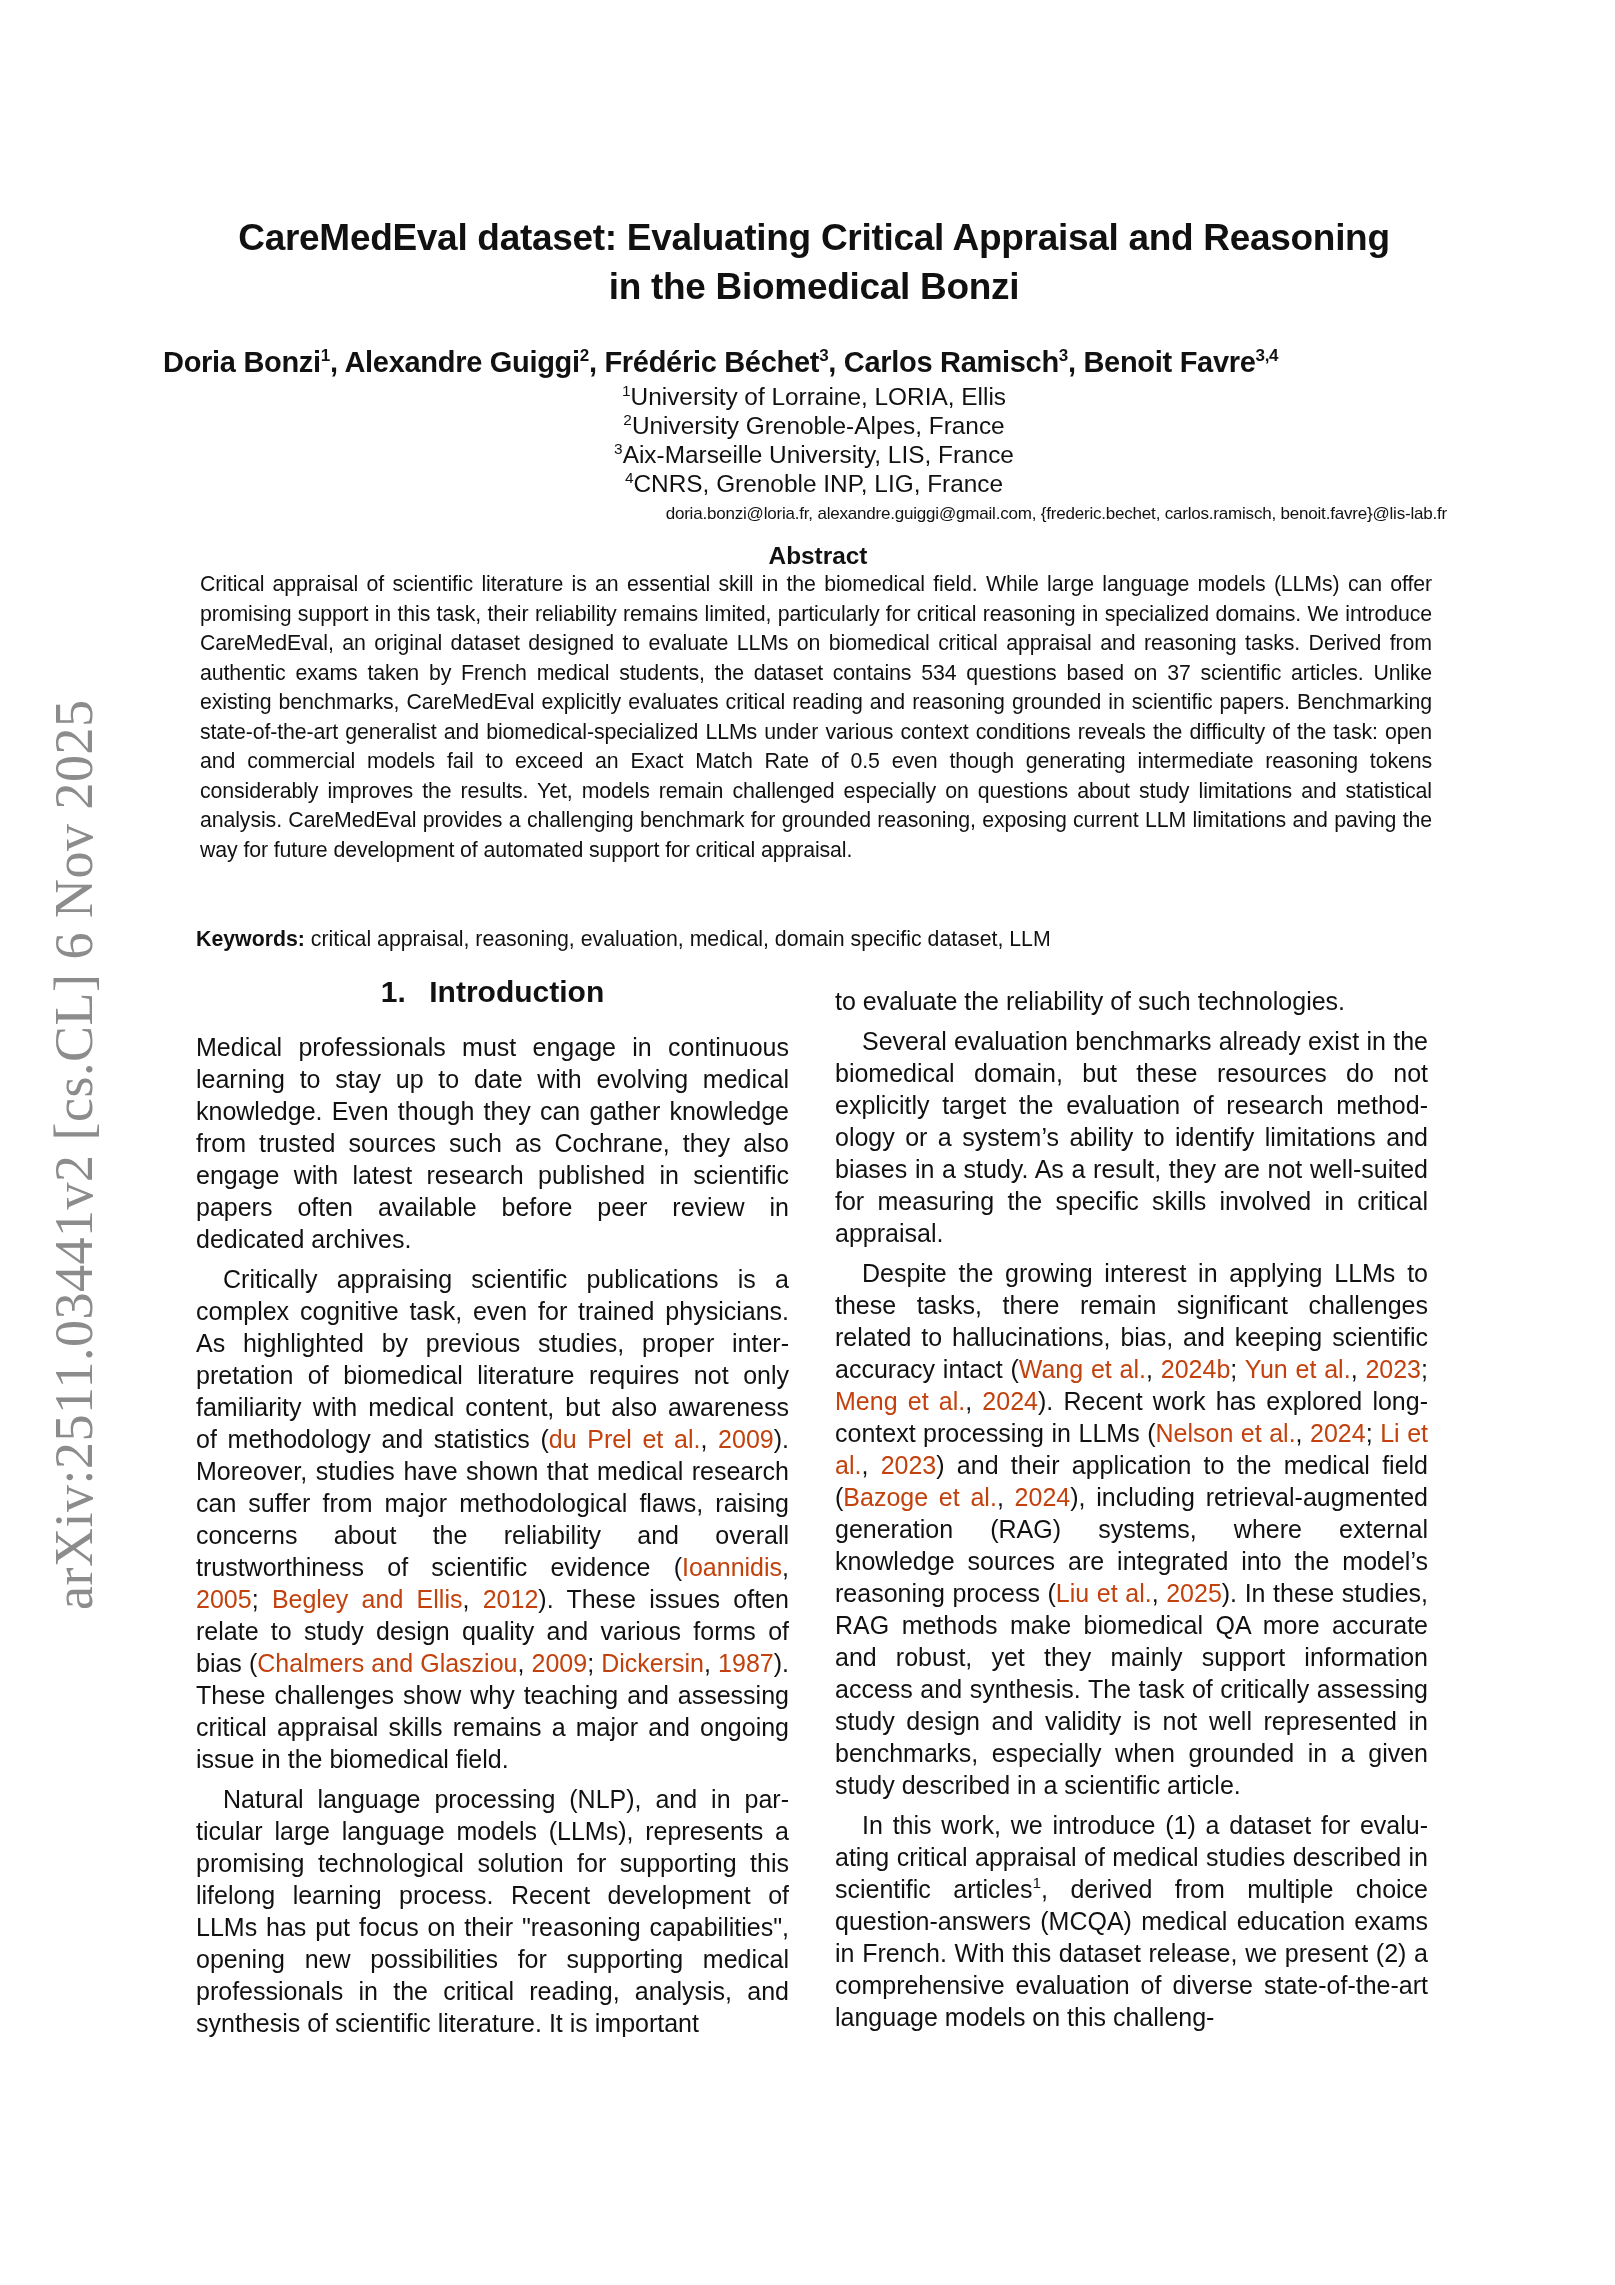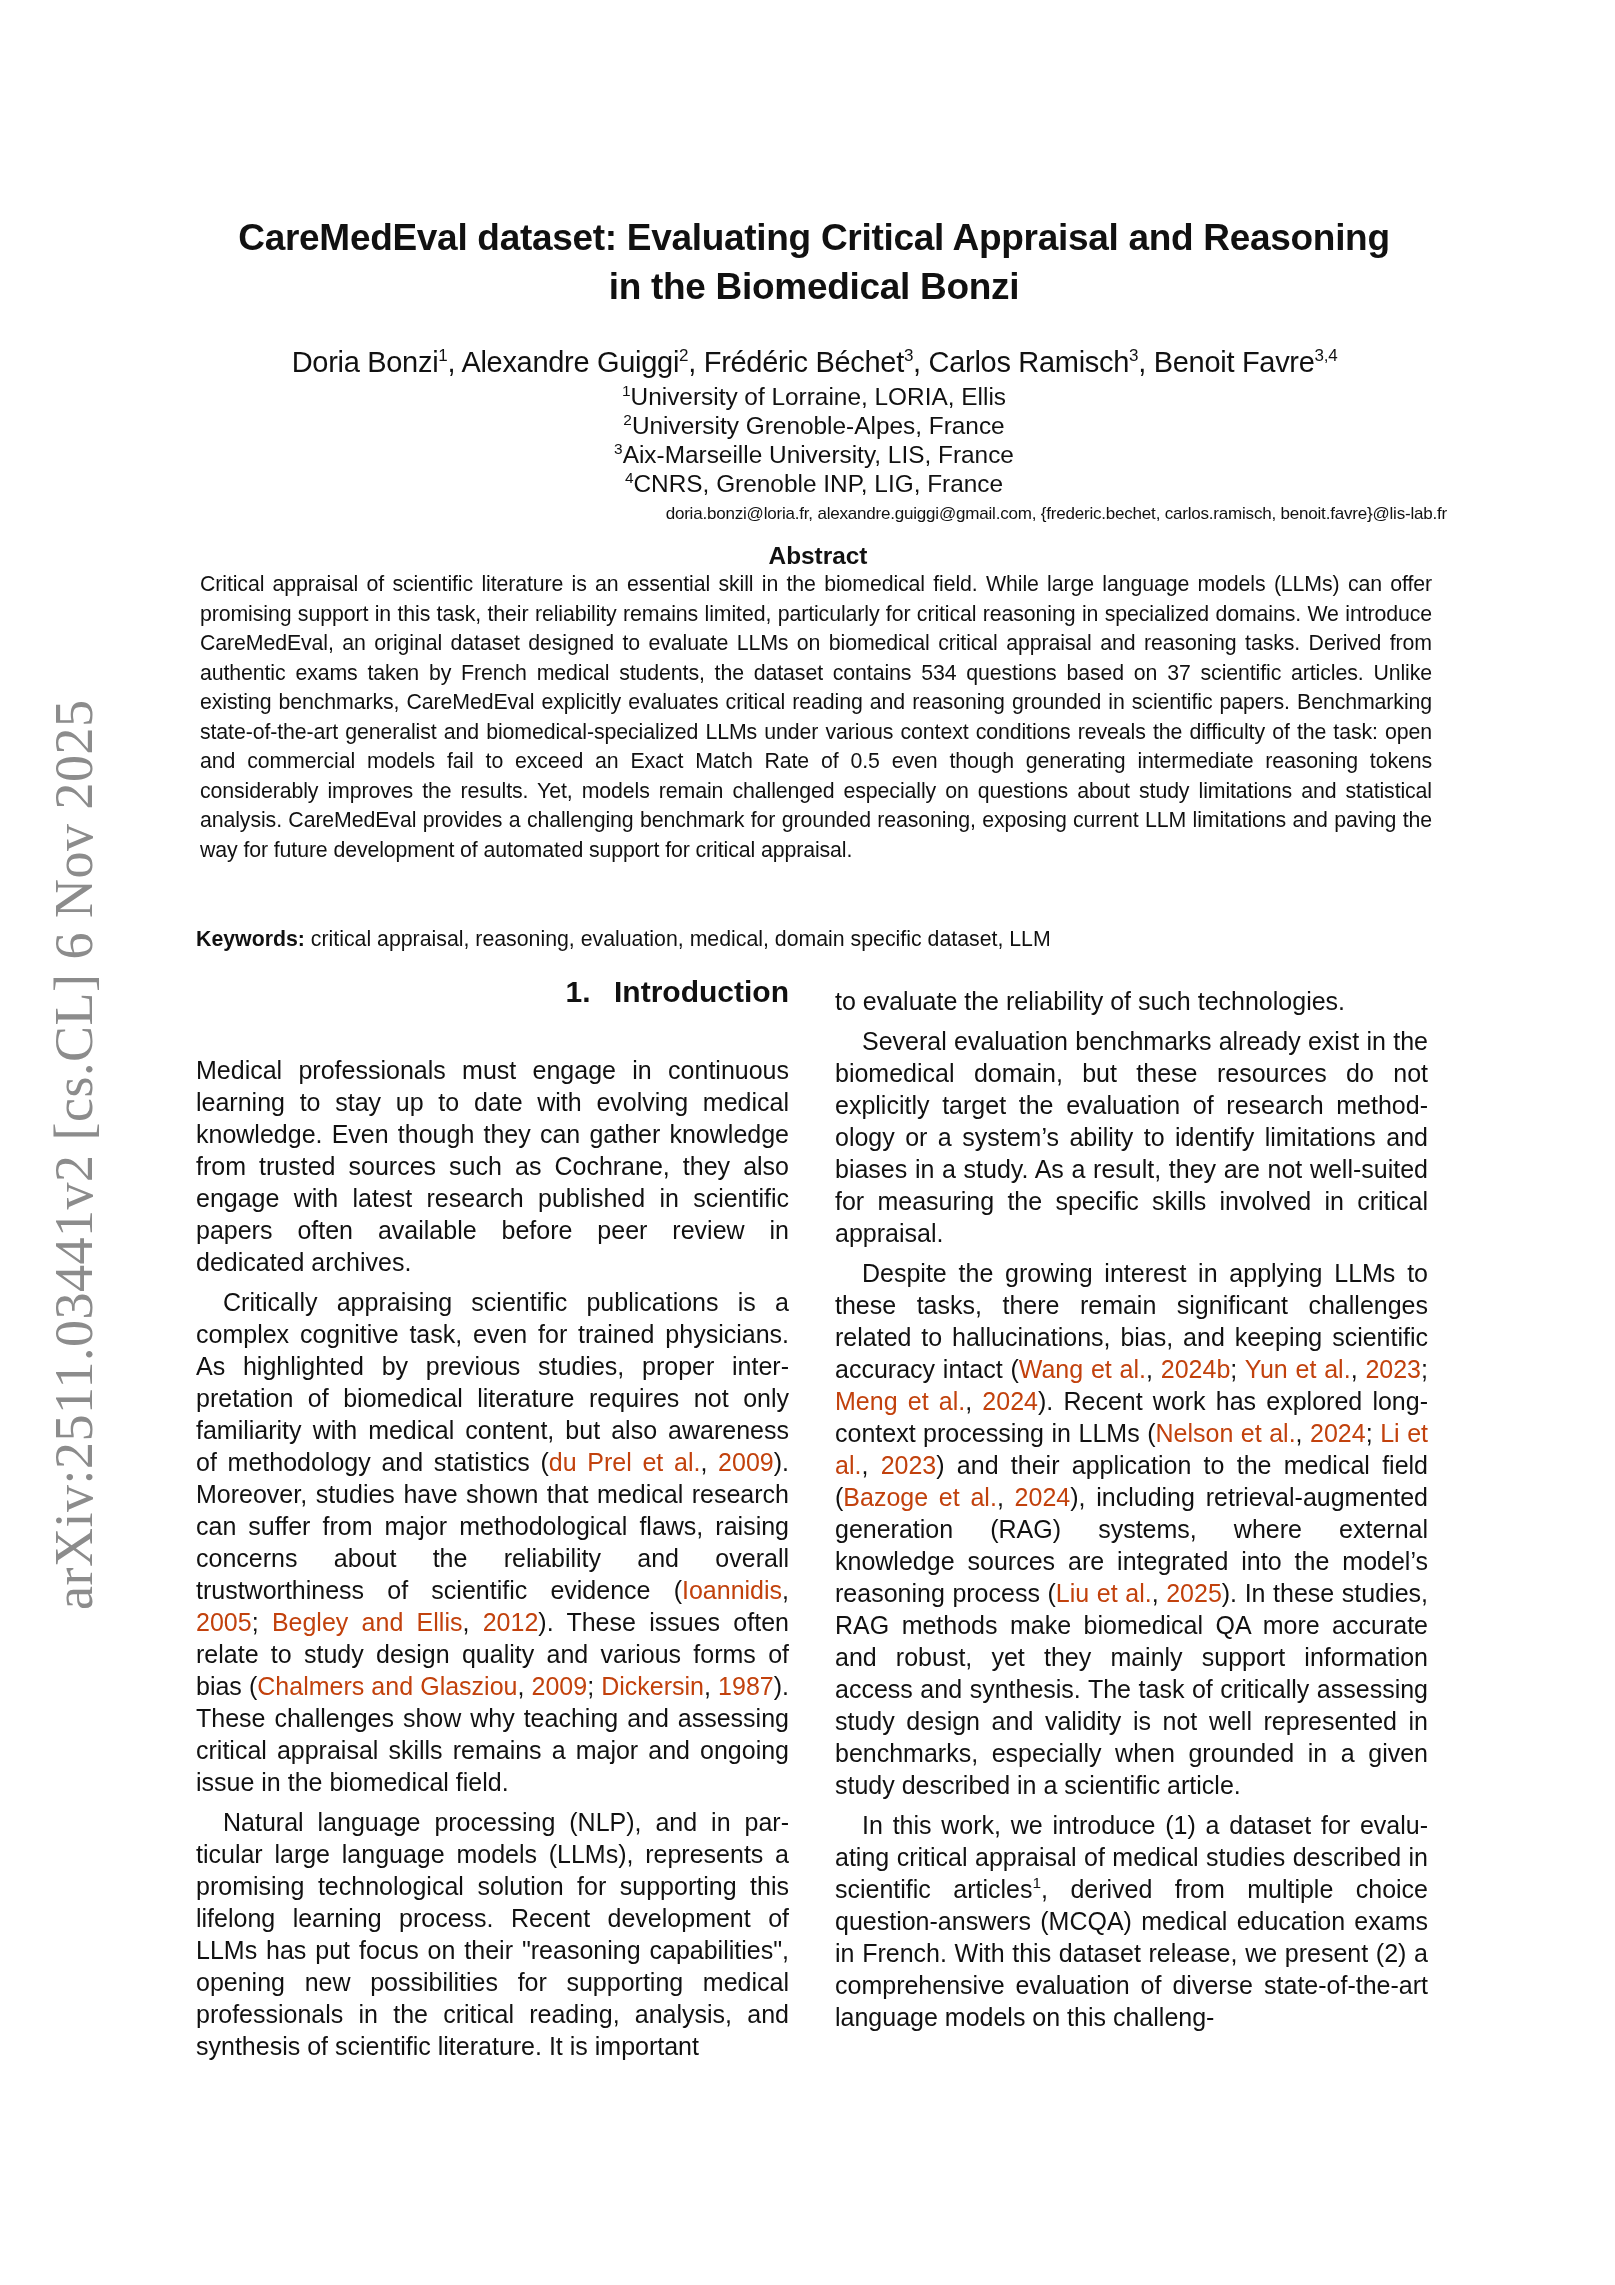--- a/index.html
+++ b/index.html
@@ -13,21 +13,21 @@
     font-family: "Liberation Serif", serif; font-size: 54px; color: #8c8c8c;
     white-space: nowrap; letter-spacing: 0.5px; line-height: 54px;
   }
   .title {
     position: absolute; left: 181px; width: 1266px; top: 213px;
     text-align: center; font-weight: bold; font-size: 37px; line-height: 49px;
     letter-spacing: -0.3px; margin: 0;
   }
   .authors {
     position: absolute; left: 163px; width: 1303px; top: 344px;
-    text-align: center; font-weight: normal; font-size: 29px; line-height: 36px;
+    font-weight: bold; font-size: 29px; line-height: 36px;
     letter-spacing: -0.3px;
   }
   .authors sup { font-size: 17px; vertical-align: 11px; line-height: 0; }
   .affils {
     position: absolute; left: 181px; width: 1266px; top: 382px;
     text-align: center; font-size: 24.4px; line-height: 29px;
   }
   .affils sup { font-size: 15.4px; vertical-align: 9px; line-height: 0; }
   .emails {
     position: absolute; left: 181px; width: 1266px; top: 499px;
@@ -47,22 +47,22 @@
     font-size: 21.3px; line-height: 29px; margin: 0;
   }
   .keywords b { font-weight: bold; }
   .col {
     position: absolute; width: 593px; font-size: 25px; line-height: 32px;
     text-align: justify; hyphens: manual;
   }
   .col-left { left: 196px; top: 974px; }
   .col-right { left: 835px; top: 985px; }
   .section-heading {
-    text-align: right; font-weight: bold; font-size: 30px; line-height: 36px;
-    margin: 0 0 44px 0;
+    text-align: center; font-weight: bold; font-size: 30px; line-height: 36px;
+    margin: 0 0 21px 0;
   }
   .section-heading .num { margin-right: 23.5px; }
   .para { margin: 0 0 8.1px 0; text-indent: 0; }
   .para.indent { text-indent: 27px; }
   a.cite { color: #c2410c; text-decoration: none; }
   sup.fn { font-size: 15.4px; vertical-align: 10px; line-height: 0; }
 </style>
 </head>
 <body>
 

